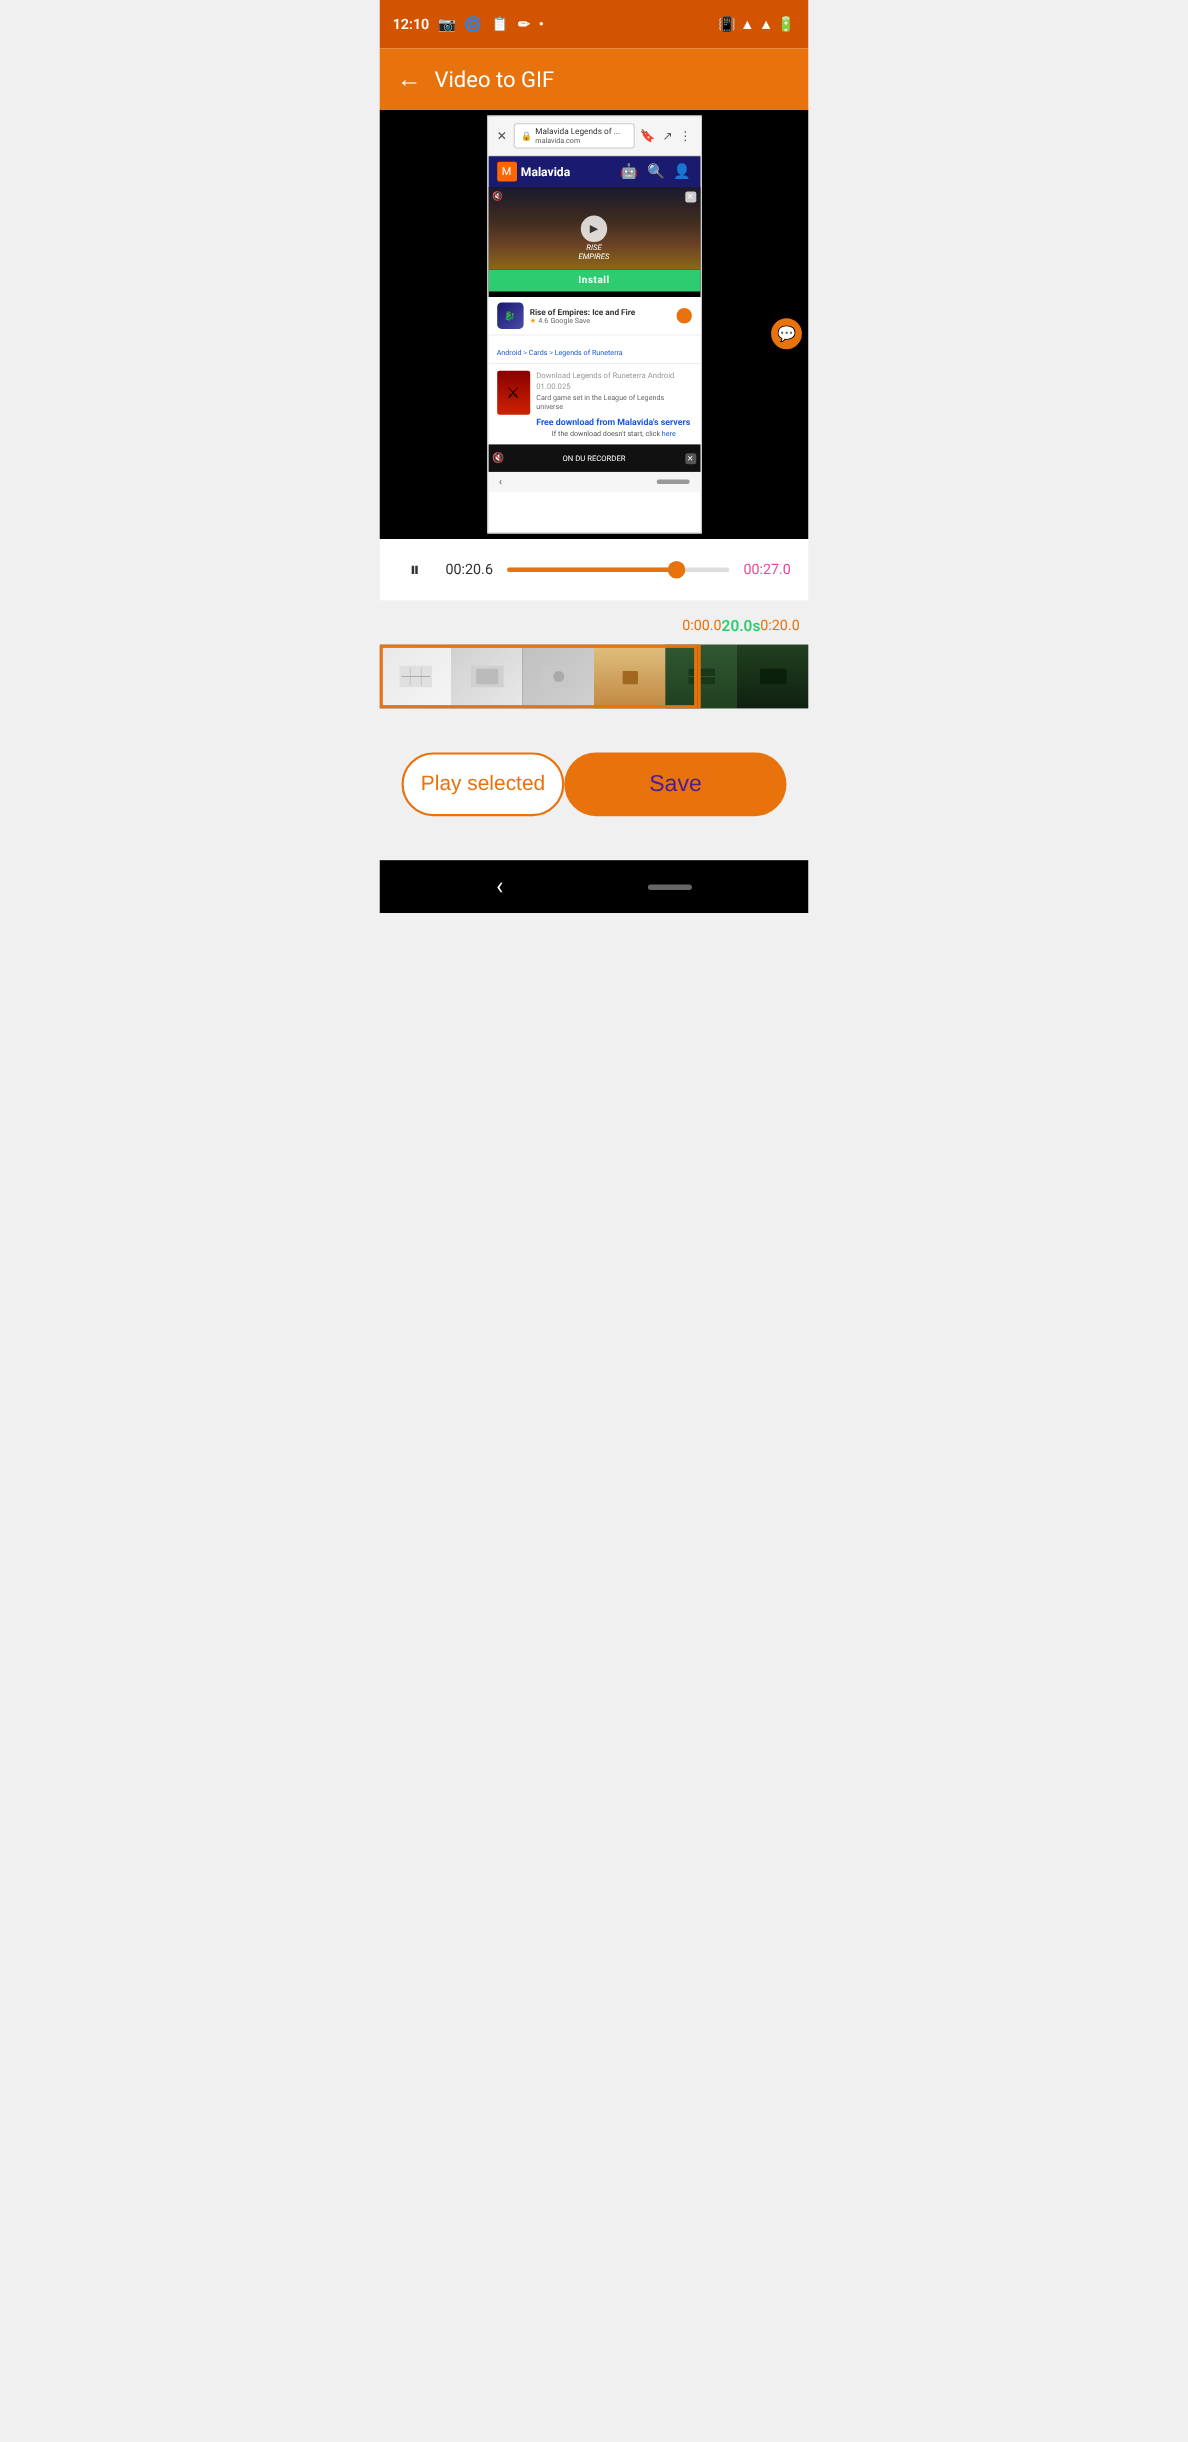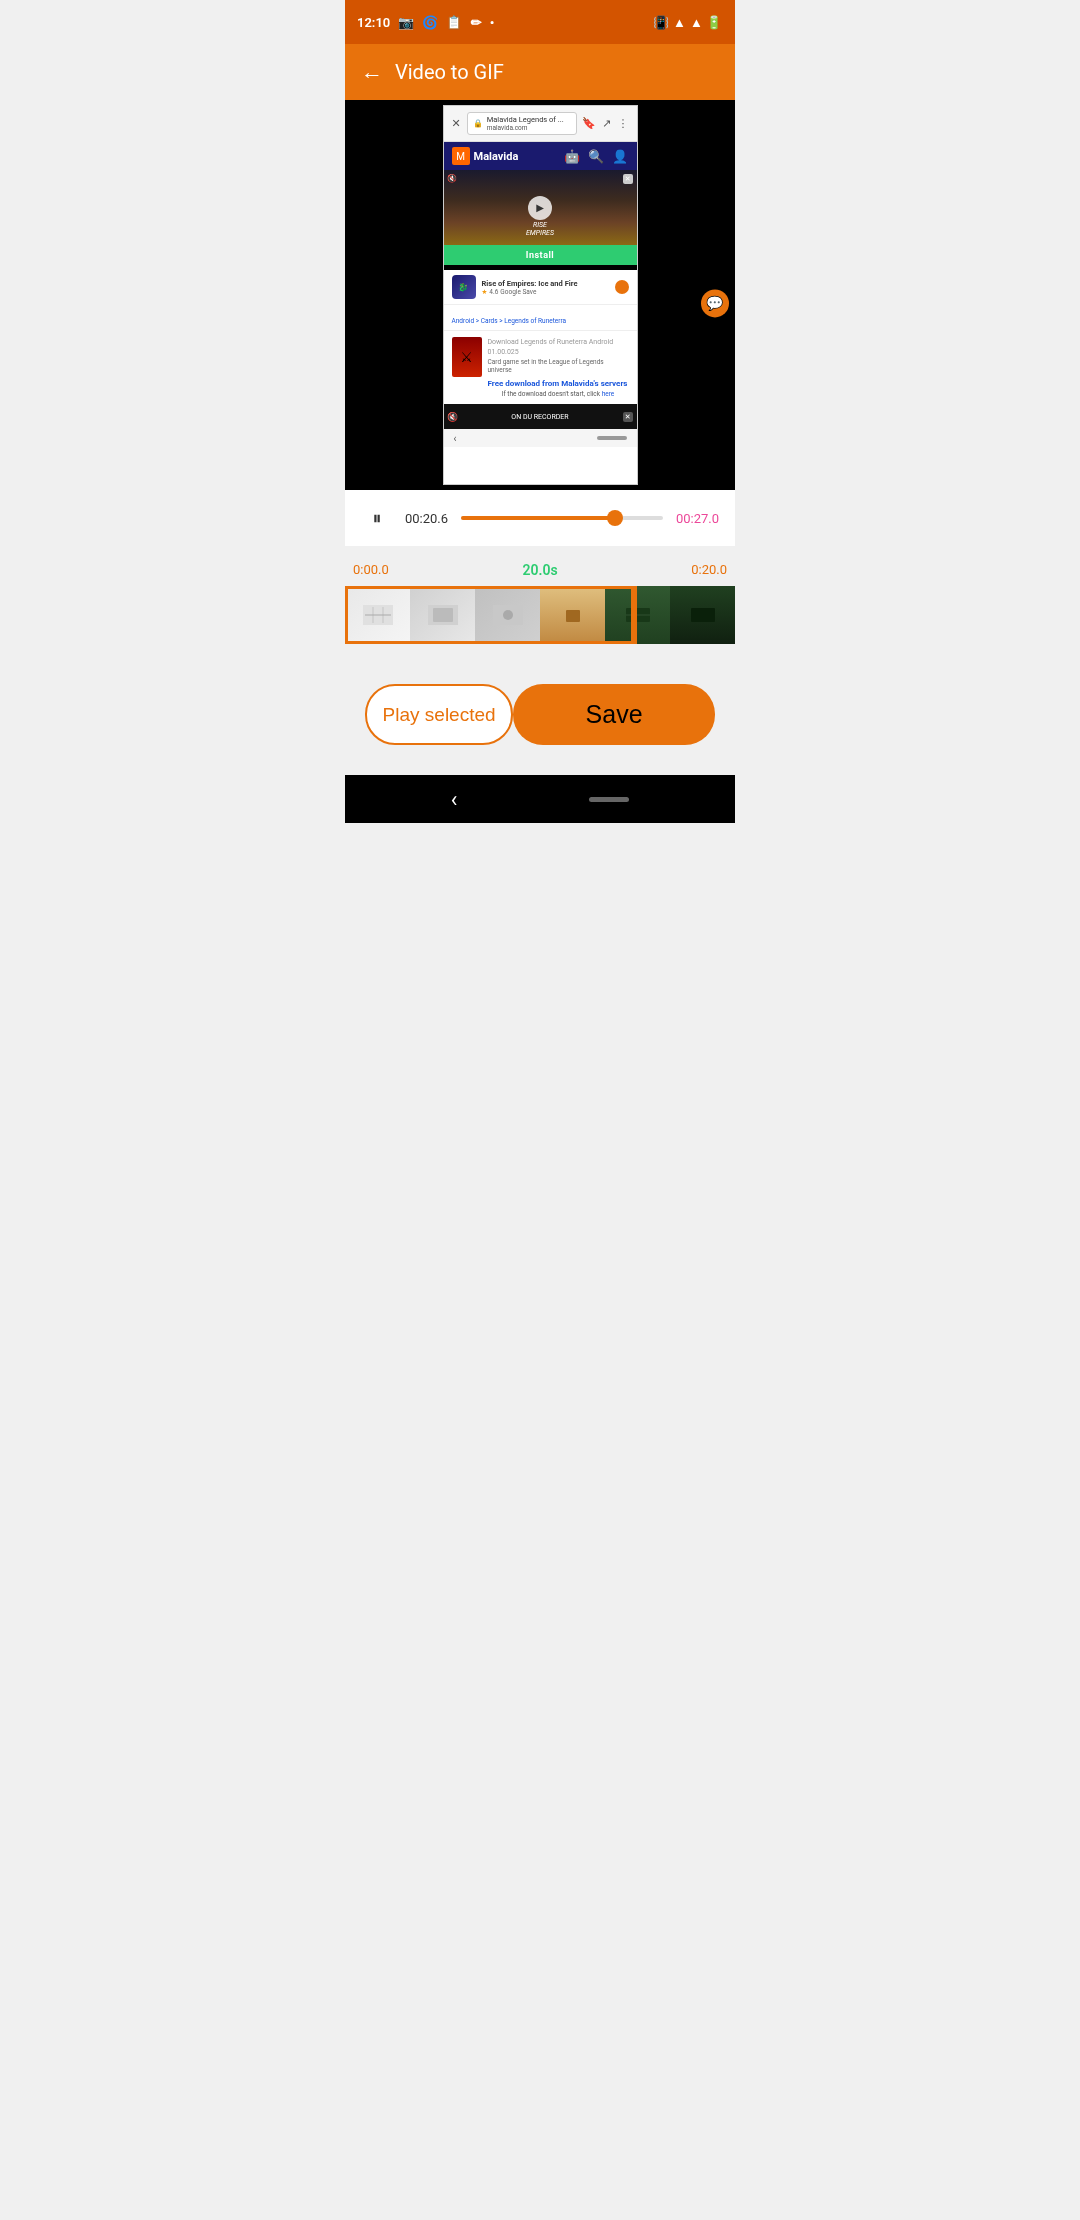--- a/index.html
+++ b/index.html
@@ -353,21 +353,21 @@
     }
     .time-total { font-size: 13px; color: #ec4899; min-width: 44px; text-align: right; }
 
     
     .timeline-area {
       background: #f0f0f0;
       padding: 16px 0 0;
     }
     .timeline-labels {
       display: flex;
-      justify-content: space-between;
+      justify-content: flex-end;
       padding: 0 8px 8px;
     }
     .timeline-label-start { font-size: 13px; color: #e8720c; }
     .timeline-label-mid { font-size: 14px; color: #2ecc71; font-weight: 600; }
     .timeline-label-end { font-size: 13px; color: #e8720c; }
 
     .timeline-strip {
       width: 100%;
       height: 58px;
       background: #555;
@@ -405,43 +405,43 @@
       left: 74%;
       top: 0;
       height: 100%;
       width: 3px;
       background: #e8720c;
     }
 
     
     .bottom-buttons-area {
       background: #f0f0f0;
-      padding: 40px 20px 30px;
+      padding: 40px 20px 40px;
       display: flex;
       justify-content: center;
     }
     .btn-play-selected {
       flex: 1;
       background: white;
       border: 2px solid #e8720c;
       border-radius: 30px;
       color: #e8720c;
       font-size: 19px;
       font-weight: 500;
       padding: 16px 0;
       text-align: center;
       cursor: pointer;
     }
     .btn-save {
       flex: 1.4;
       background: #e8720c;
       border: none;
       border-radius: 30px;
-      color: #000000;
-      font-size: 25px;
+      color: #4c1d95;
+      font-size: 21px;
       font-weight: 500;
       padding: 16px 0;
       text-align: center;
       cursor: pointer;
     }
 
     
     .bottom-nav {
       background: #000;
       height: 48px;

